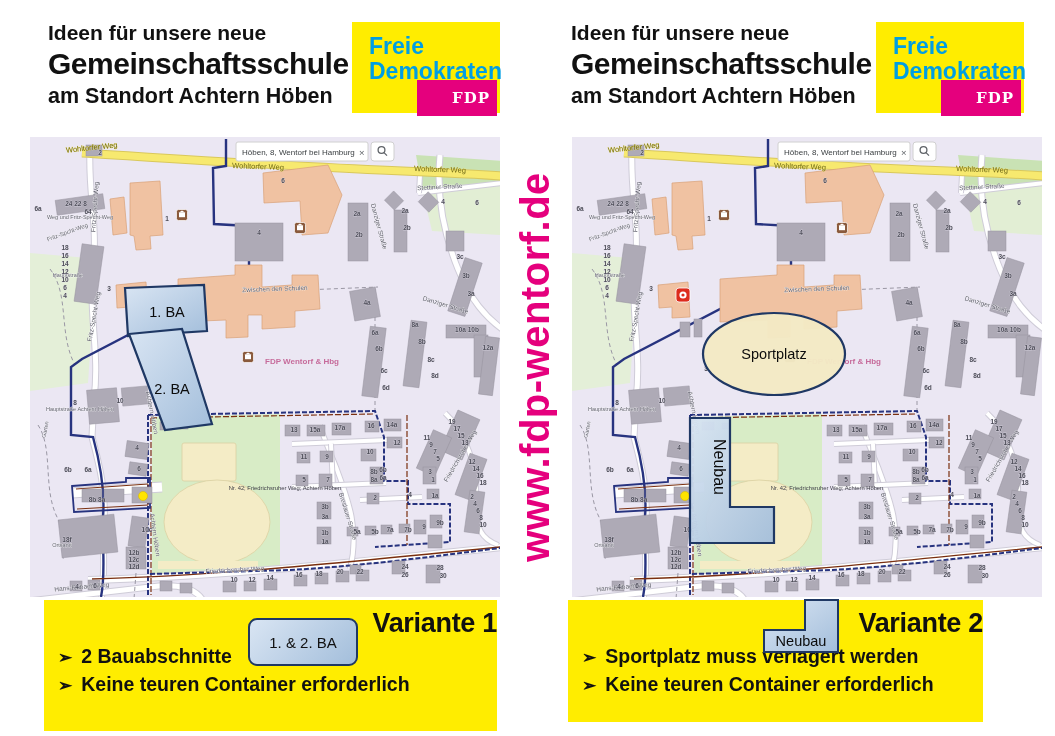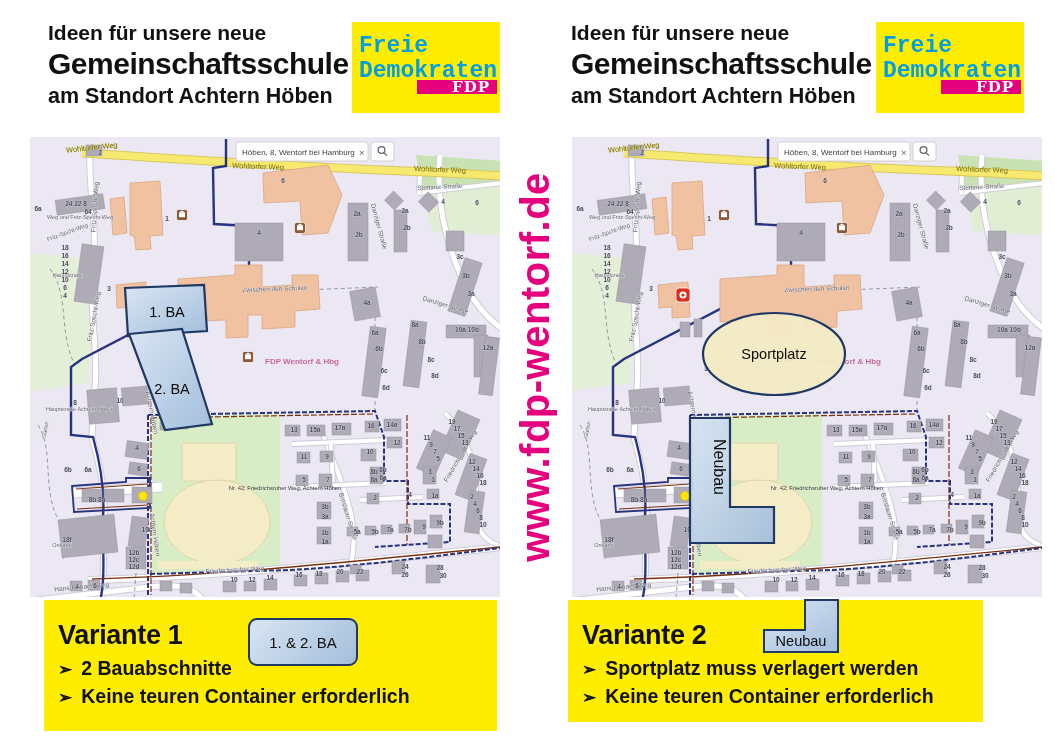--- a/index.html
+++ b/index.html
@@ -5,35 +5,35 @@
   html,body{margin:0;padding:0;background:#fff;}
   .page{position:relative;width:1055px;height:736px;background:#fff;overflow:hidden;
         font-family:"Liberation Sans",sans-serif;}
   
   .hdr{position:absolute;top:18px;color:#111;}
   .hdr .l1{font-size:21px;font-weight:bold;line-height:29px;}
   .hdr .l2{font-size:30px;font-weight:bold;line-height:34px;letter-spacing:-.5px;}
   .hdr .l3{font-size:21.5px;font-weight:bold;line-height:30px;}
   
   .logo{position:absolute;top:22px;width:148px;height:91px;}
-  .logo .fd{position:absolute;left:7px;top:12px;font-family:Liberation Mono, monospace;
+  .logo .fd{position:absolute;left:17px;top:12px;font-family:Liberation Sans, sans-serif;
             font-weight:bold;font-size:23px;line-height:25px;}
-  .logo .badge{position:absolute;right:3px;top:58px;width:80px;height:14px;
+  .logo .badge{position:absolute;right:3px;top:58px;width:80px;height:36px;
                display:flex;align-items:center;justify-content:flex-end;}
   .logo .badge span{color:#fff;font-weight:bold;font-size:15px;letter-spacing:1px;
                     padding-right:7px;font-family:"DejaVu Serif",serif;}
   
   .map{position:absolute;top:137px;width:470px;height:460px;}
   
   .mid{position:absolute;left:501px;top:137px;width:68px;height:460px;}
   .mid span{position:absolute;left:50%;top:50%;transform:translate(-50%,-50%) rotate(-90deg);
             white-space:nowrap;font-size:40px;font-weight:bold;letter-spacing:.5px;}
   
   .ibox{position:absolute;top:600px;}
-  .ibox .btitle{font-size:27px;font-weight:bold;color:#111;padding:20px 0 2px 14px;letter-spacing:-.3px;}
+  .ibox .btitle{font-size:27px;font-weight:bold;color:#111;padding:8px 0 2px 14px;letter-spacing:-.3px;text-align:right;}
   .ibox ul{list-style:none;margin:2px 0 0 0;padding:0 0 0 14px;}
   .ibox li{font-size:19.5px;font-weight:bold;color:#111;line-height:27px;white-space:nowrap;}
   .ibox li .arr{font-size:17px;margin-right:9px;}
   .legend1{position:absolute;left:204px;top:18px;width:106px;height:44px;
            display:flex;align-items:center;justify-content:center;
            font-size:15px;color:#111;border-radius:9px;}
   .legend2{position:absolute;left:194px;top:-2px;}
   
   text{font-family:"Liberation Sans",sans-serif;}
   .lbl-road{fill:#5b5b68;paint-order:stroke;stroke:#ffffff;stroke-width:.4px;}

